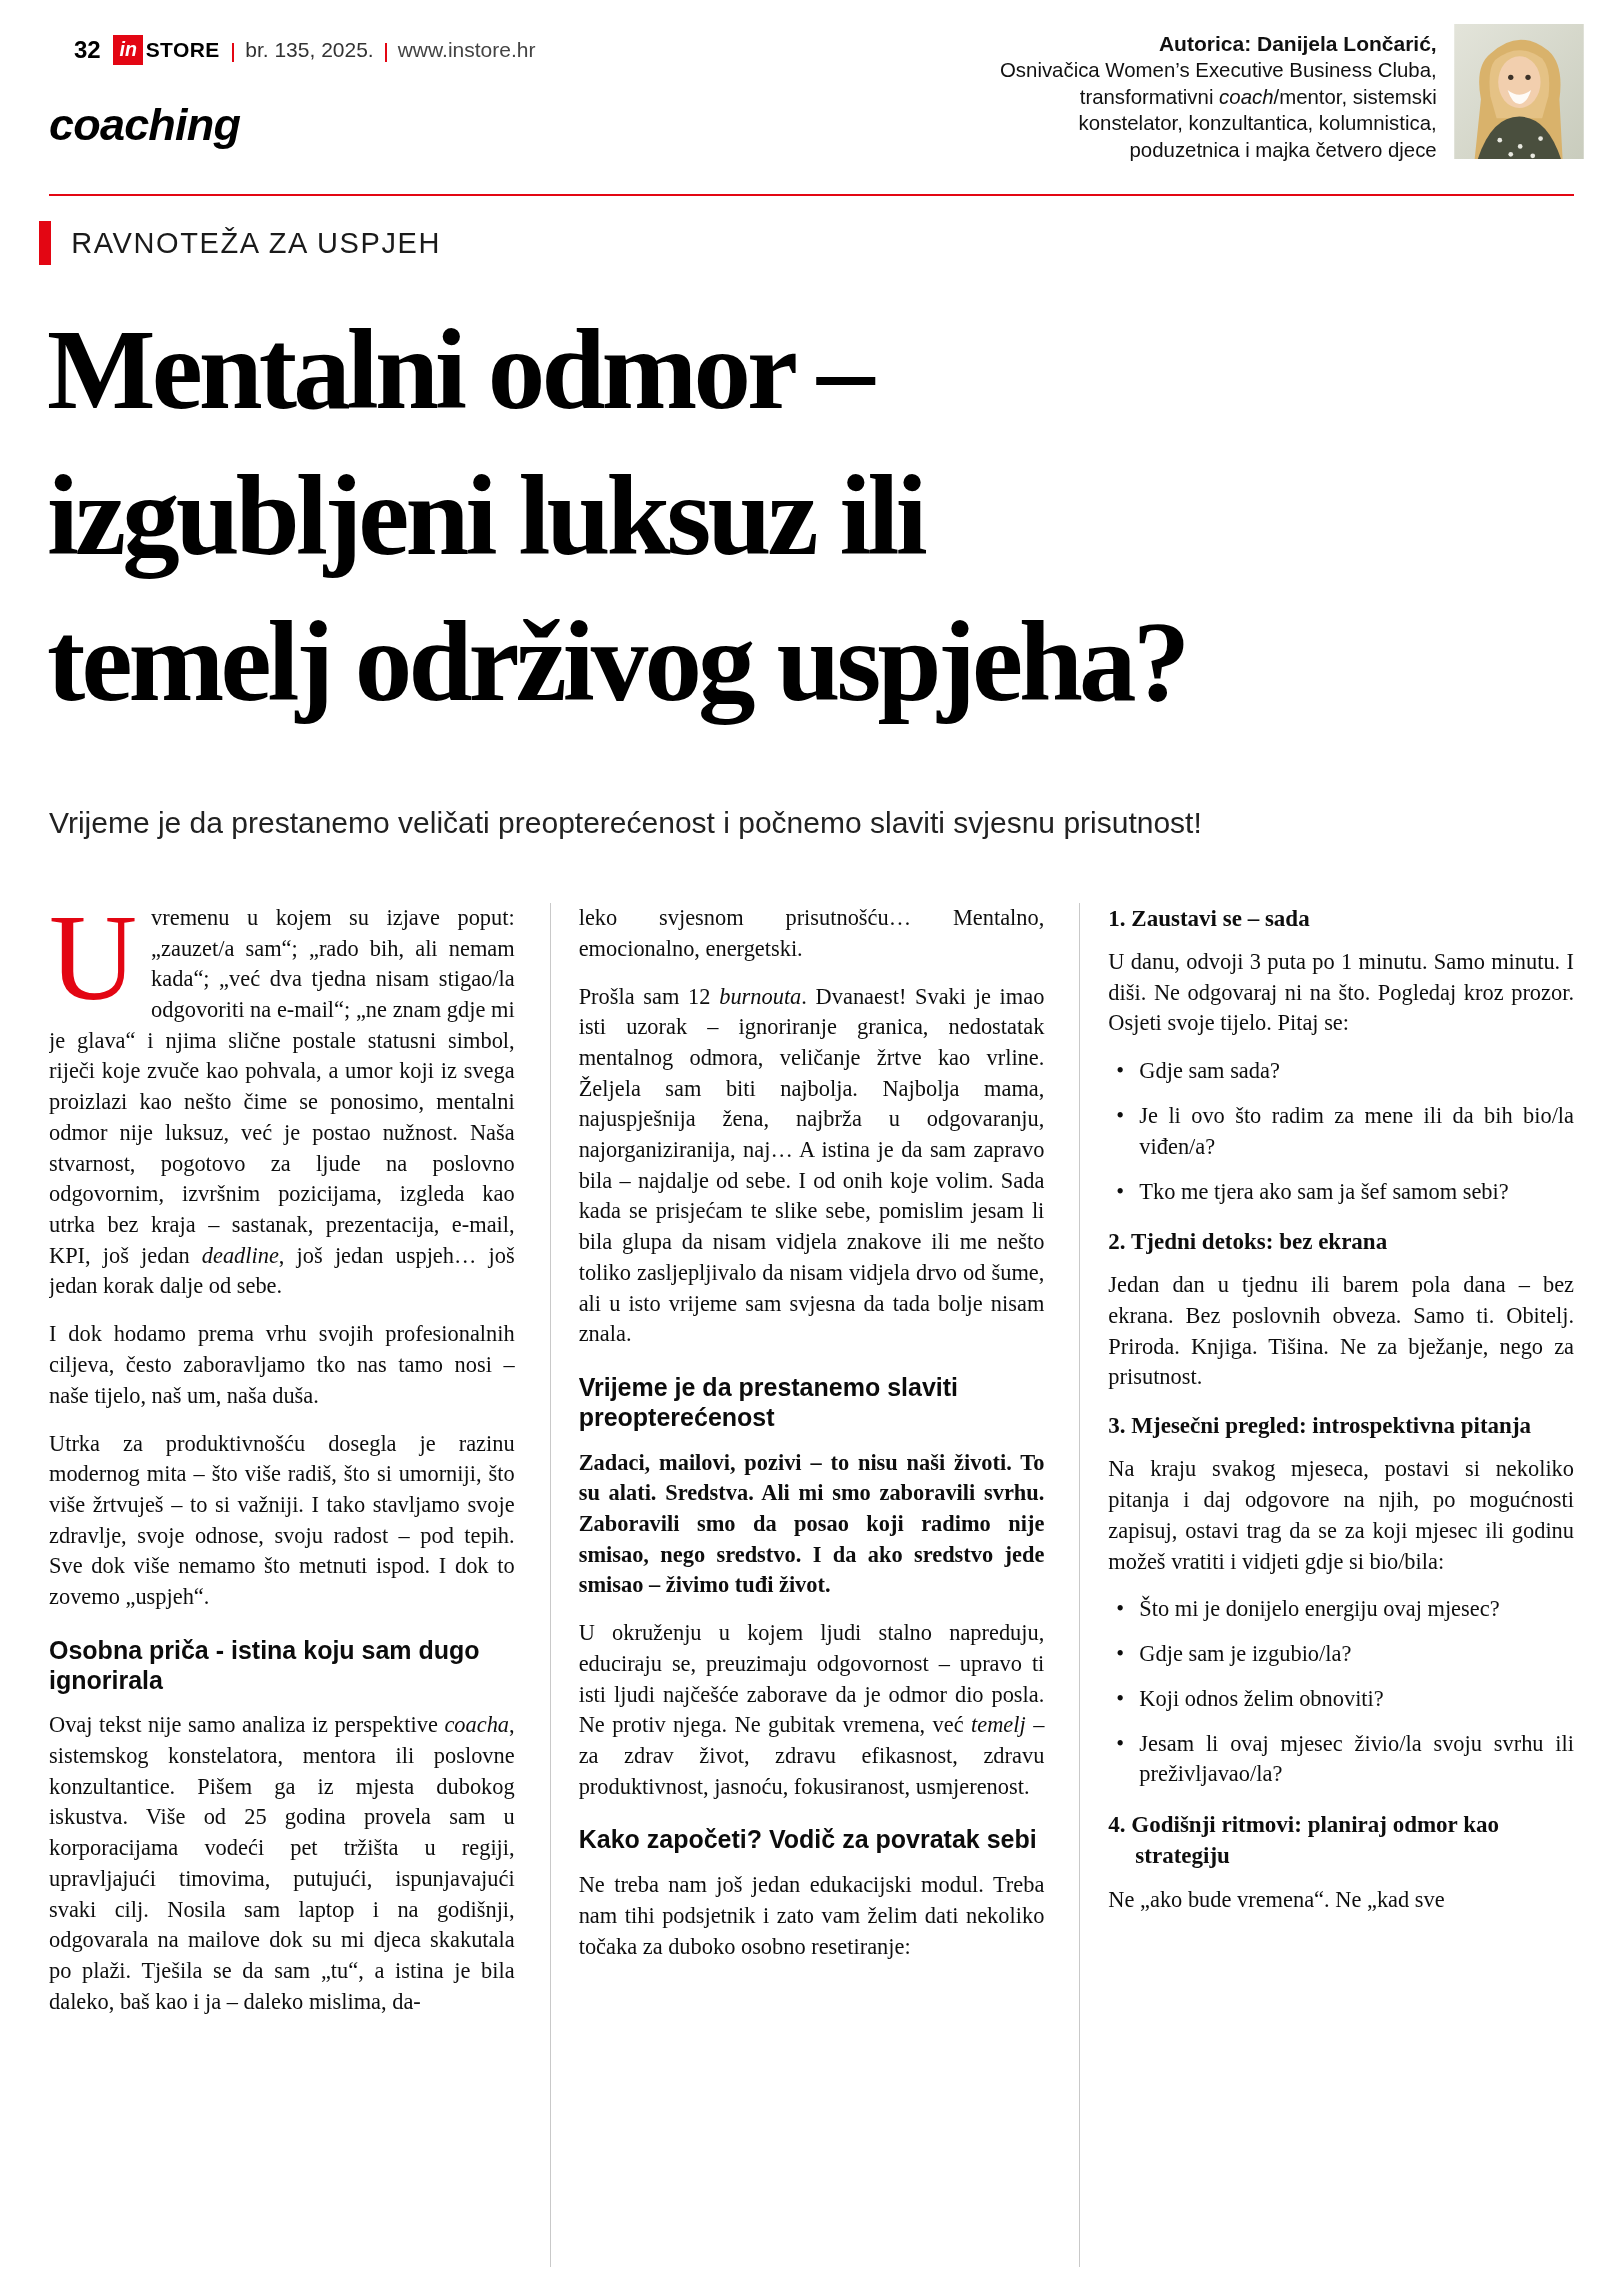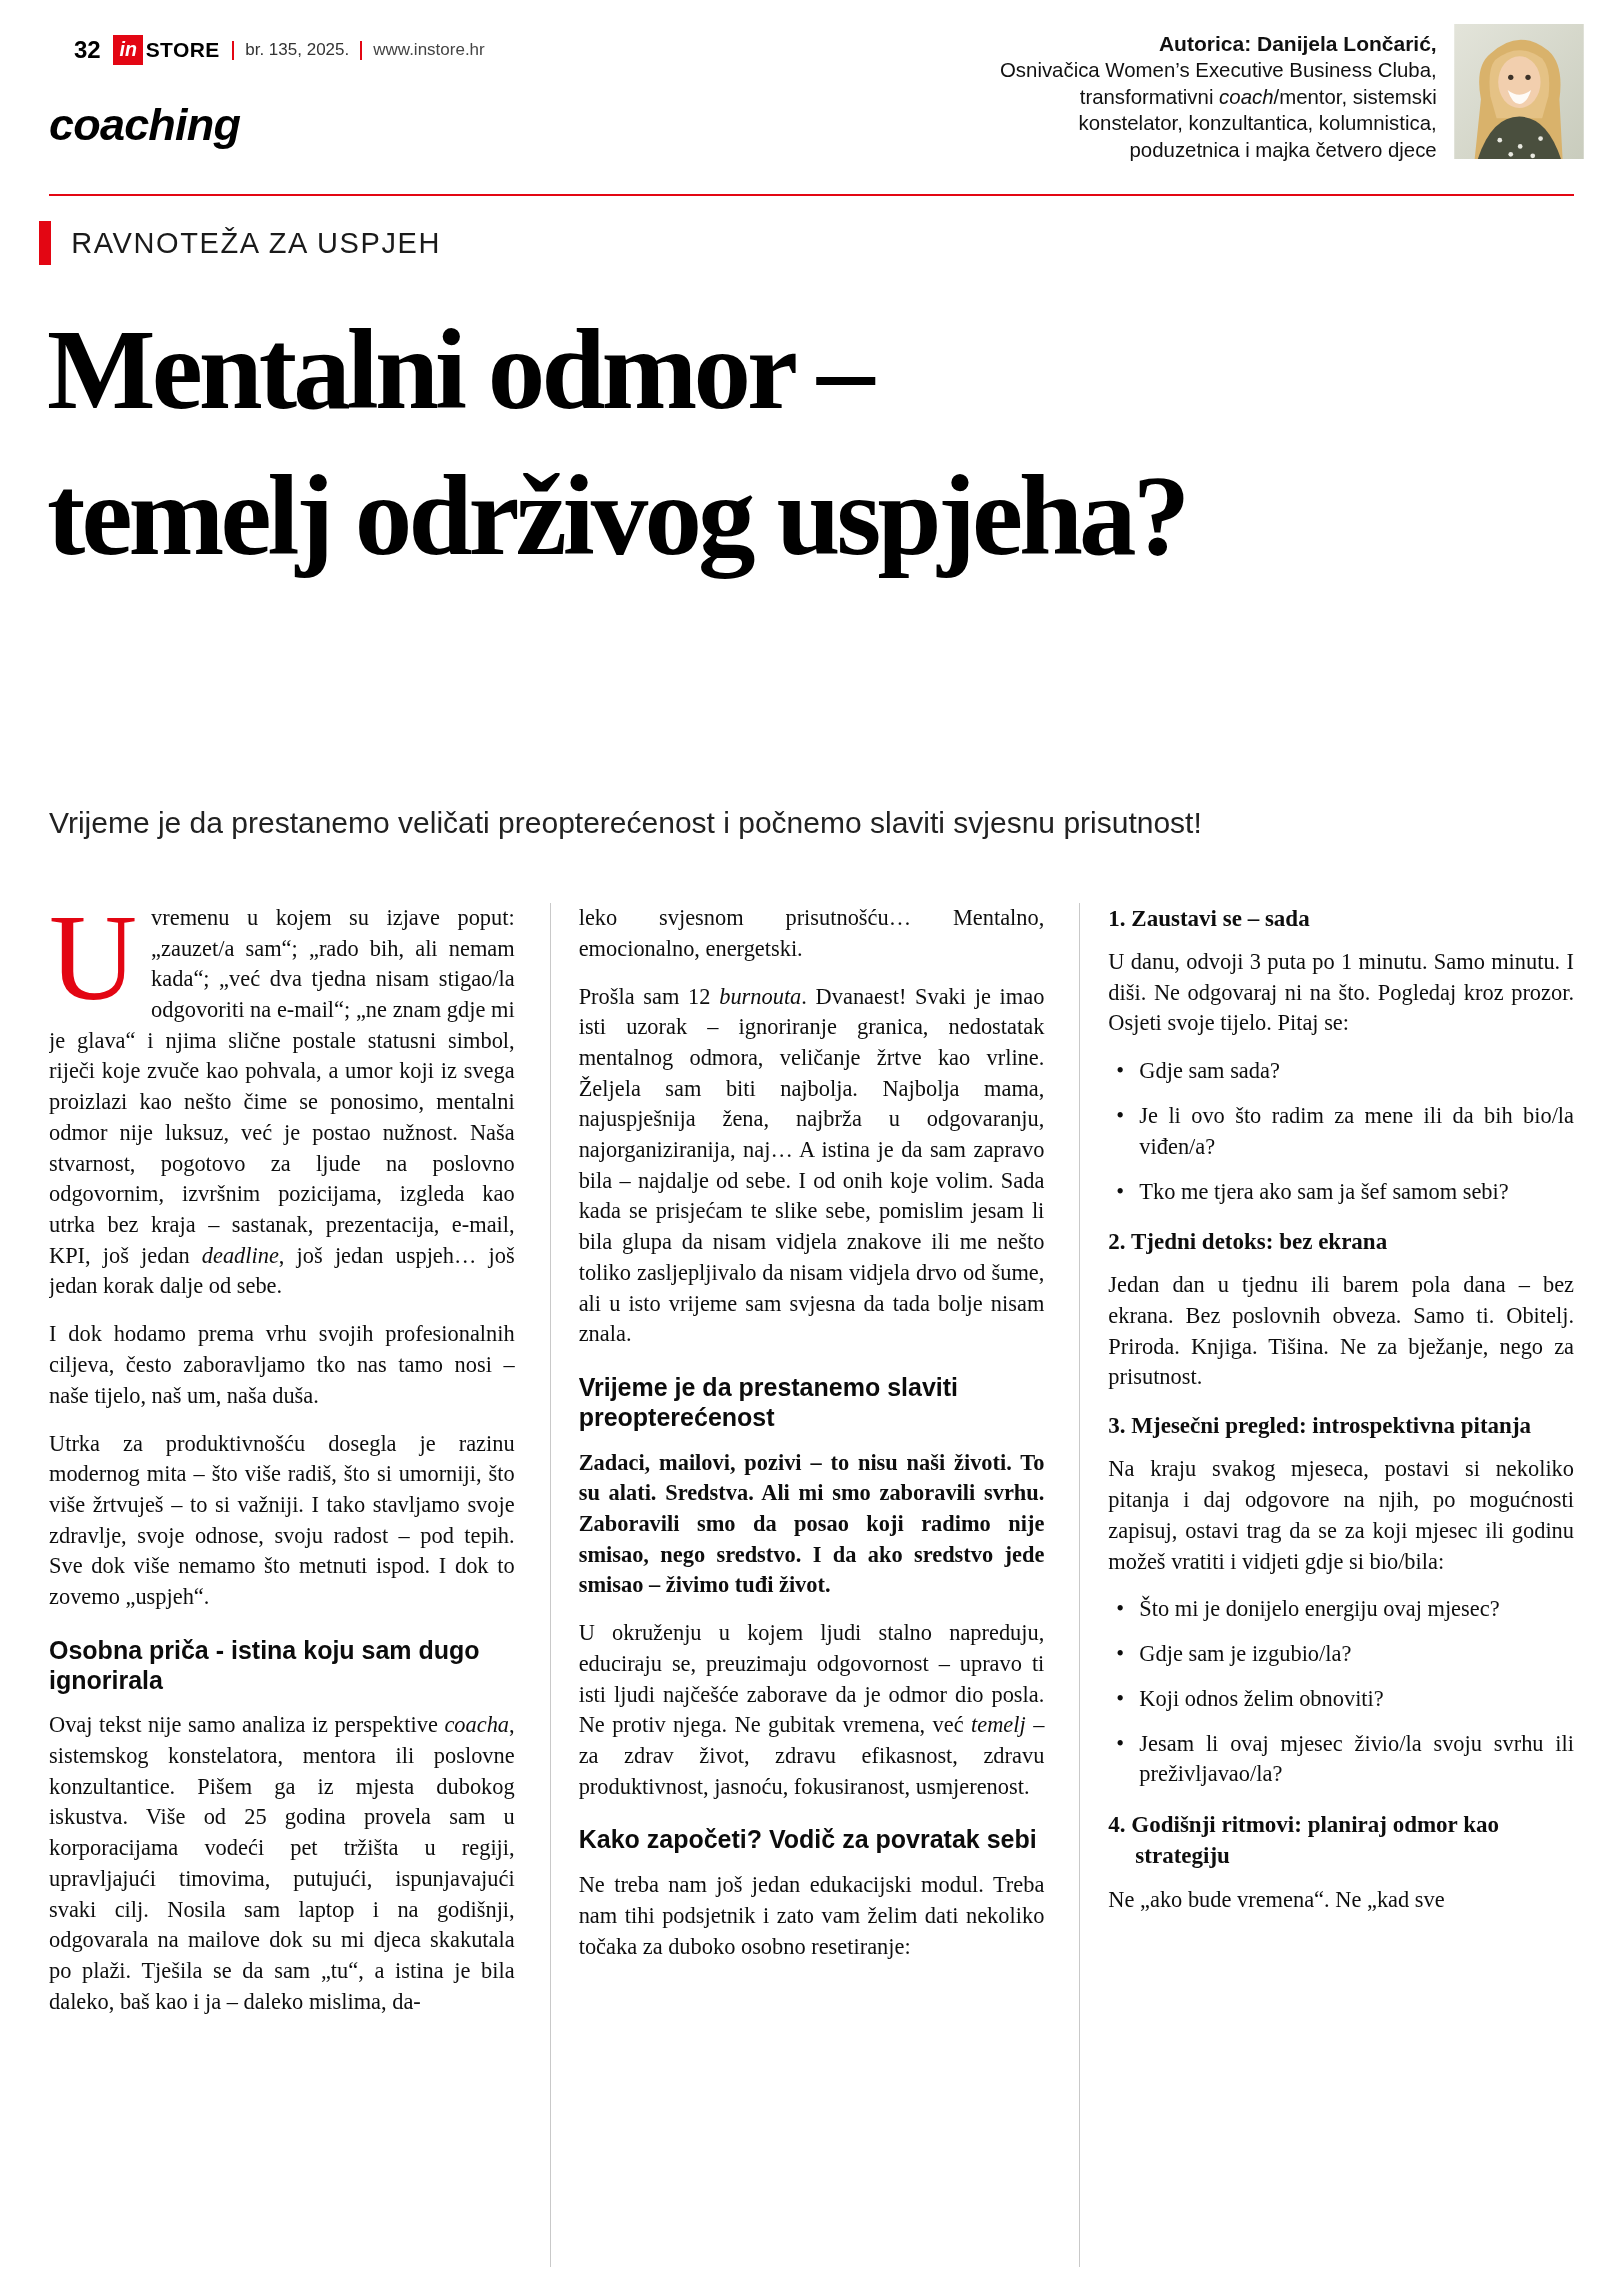--- a/index.html
+++ b/index.html
@@ -13,21 +13,21 @@
   .header { position:absolute; top:23.6px; left:49px; right:39px;
     display:flex; justify-content:space-between; align-items:flex-start; }
   .masthead { display:flex; align-items:center; gap:12.6px;
     font-family:"Liberation Sans", sans-serif; padding-top:11px;margin-left:25px; }
   .page-num { font-weight:bold; font-size:24px; color:#000; }
   .logo { display:flex; align-items:center; }
   .logo-in { background:#e30613; color:#fff; width:30px; height:30px;
     display:flex; align-items:center; justify-content:center;
     font-weight:bold; font-style:italic; font-size:19.6px; }
   .logo-store { font-weight:bold; font-size:21px; color:#000; margin-left:2.4px; letter-spacing:0.4px; }
-  .meta { font-size:17px; color:#333; display:flex; align-items:flex-end; gap:11px; }
+  .meta { font-size:21px; color:#333; display:flex; align-items:flex-end; gap:11px; }
   .meta-sep { width:0; height:19px; border-left:2.4px solid #e30613; display:inline-block; }
   .site { color:#444; }
   .header-right { display:flex; align-items:flex-start; gap:17.3px; }
   .author-block { text-align:right; font-family:"Liberation Sans", sans-serif;
     font-size:20.4px; line-height:1.3; color:#111; padding-top:6.3px; }
   .author-name { font-weight:bold; font-size:21px; }
   .photo { width:130px; height:135px; flex:0 0 auto; overflow:hidden; }
   .photo svg { display:block; }
   
   .coaching { position:absolute; top:99px; left:49px;
@@ -122,20 +122,21 @@
 
   <div class="red-rule"></div>
 
   <div class="kicker-row">
     <div class="kicker-bar"></div>
     <div class="kicker">RAVNOTEŽA ZA USPJEH</div>
   </div>
 
   <div class="headline">
     <div>Mentalni odmor –</div>
+    <div>izgubljeni luksuz ili</div>
     <div>temelj održivog uspjeha?</div>
   </div>
 
   <div class="lede">Vrijeme je da prestanemo veličati preopterećenost i počnemo slaviti svjesnu prisutnost!</div>
 
   <div class="columns">
     <div class="col">
         <p class="drop"><span class="dropcap">U</span><span>vremenu u kojem su izjave poput: „zauzet/a sam“; „rado bih, ali nemam kada“; „već dva tjedna nisam stigao/la odgovoriti na e-mail“; „ne znam gdje mi je glava“ i njima slične postale statusni simbol, riječi koje zvuče kao pohvala, a umor koji iz svega proizlazi kao nešto čime se ponosimo, mentalni odmor nije luksuz, već je postao nužnost. Naša stvarnost, pogotovo za ljude na poslovno odgovornim, izvršnim pozicijama, izgleda kao utrka bez kraja – sastanak, prezentacija, e-mail, KPI, još jedan </span><span class="it">deadline</span><span>, još jedan uspjeh… još jedan korak dalje od sebe.</span></p>
         <p class="p"><span>I dok hodamo prema vrhu svojih profesionalnih ciljeva, često zaboravljamo tko nas tamo nosi – naše tijelo, naš um, naša duša.</span></p>
         <p class="p"><span>Utrka za produktivnošću dosegla je razinu modernog mita – što više radiš, što si umorniji, što više žrtvuješ – to si važniji. I tako stavljamo svoje zdravlje, svoje odnose, svoju radost – pod tepih. Sve dok više nemamo što metnuti ispod. I dok to zovemo „uspjeh“.</span></p>

